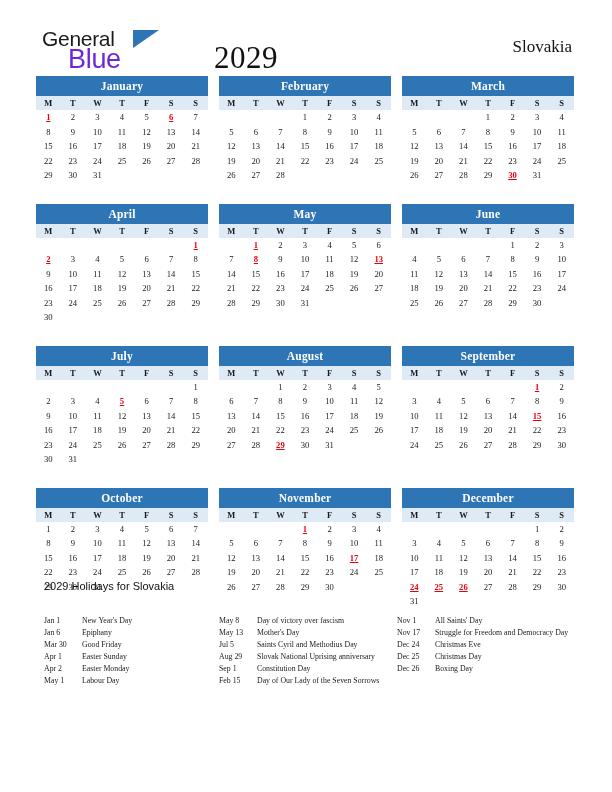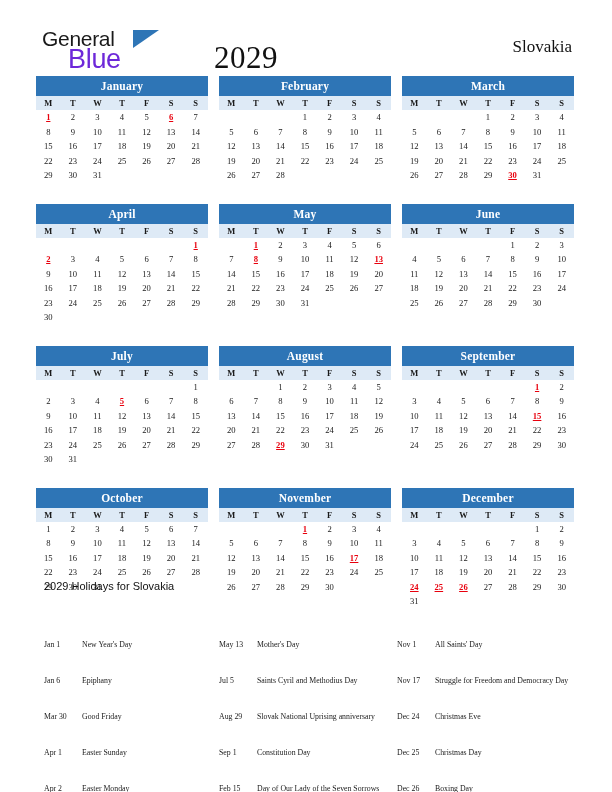--- a/index.html
+++ b/index.html
@@ -144,21 +144,20 @@
     align-items: start;
   }
   .legend-col { }
   .legend-item {
     font-family: "Liberation Serif", serif;
     font-size: 7.8px;
     color: #1a1a1a;
     line-height: 1.55;
     display: flex;
     align-items: baseline;
-    margin-top: 24px;
   }
   .legend-date {
     width: 38px;
     flex: 0 0 38px;
     white-space: nowrap;
   }
   .legend-name {
     flex: 1 1 auto;
   }
 </style>
@@ -987,20 +986,24 @@
             <span class="legend-date">Apr 2</span>
             <span class="legend-name">Easter Monday</span>
           </div>
           <div class="legend-item">
             <span class="legend-date">May 1</span>
             <span class="legend-name">Labour Day</span>
           </div>
         </div>
         <div class="legend-col">
           <div class="legend-item">
+            <span class="legend-date">May 8</span>
+            <span class="legend-name">Day of victory over fascism</span>
+          </div>
+          <div class="legend-item">
             <span class="legend-date">May 13</span>
             <span class="legend-name">Mother's Day</span>
           </div>
           <div class="legend-item">
             <span class="legend-date">Jul 5</span>
             <span class="legend-name">Saints Cyril and Methodius Day</span>
           </div>
           <div class="legend-item">
             <span class="legend-date">Aug 29</span>
             <span class="legend-name">Slovak National Uprising anniversary</span>

